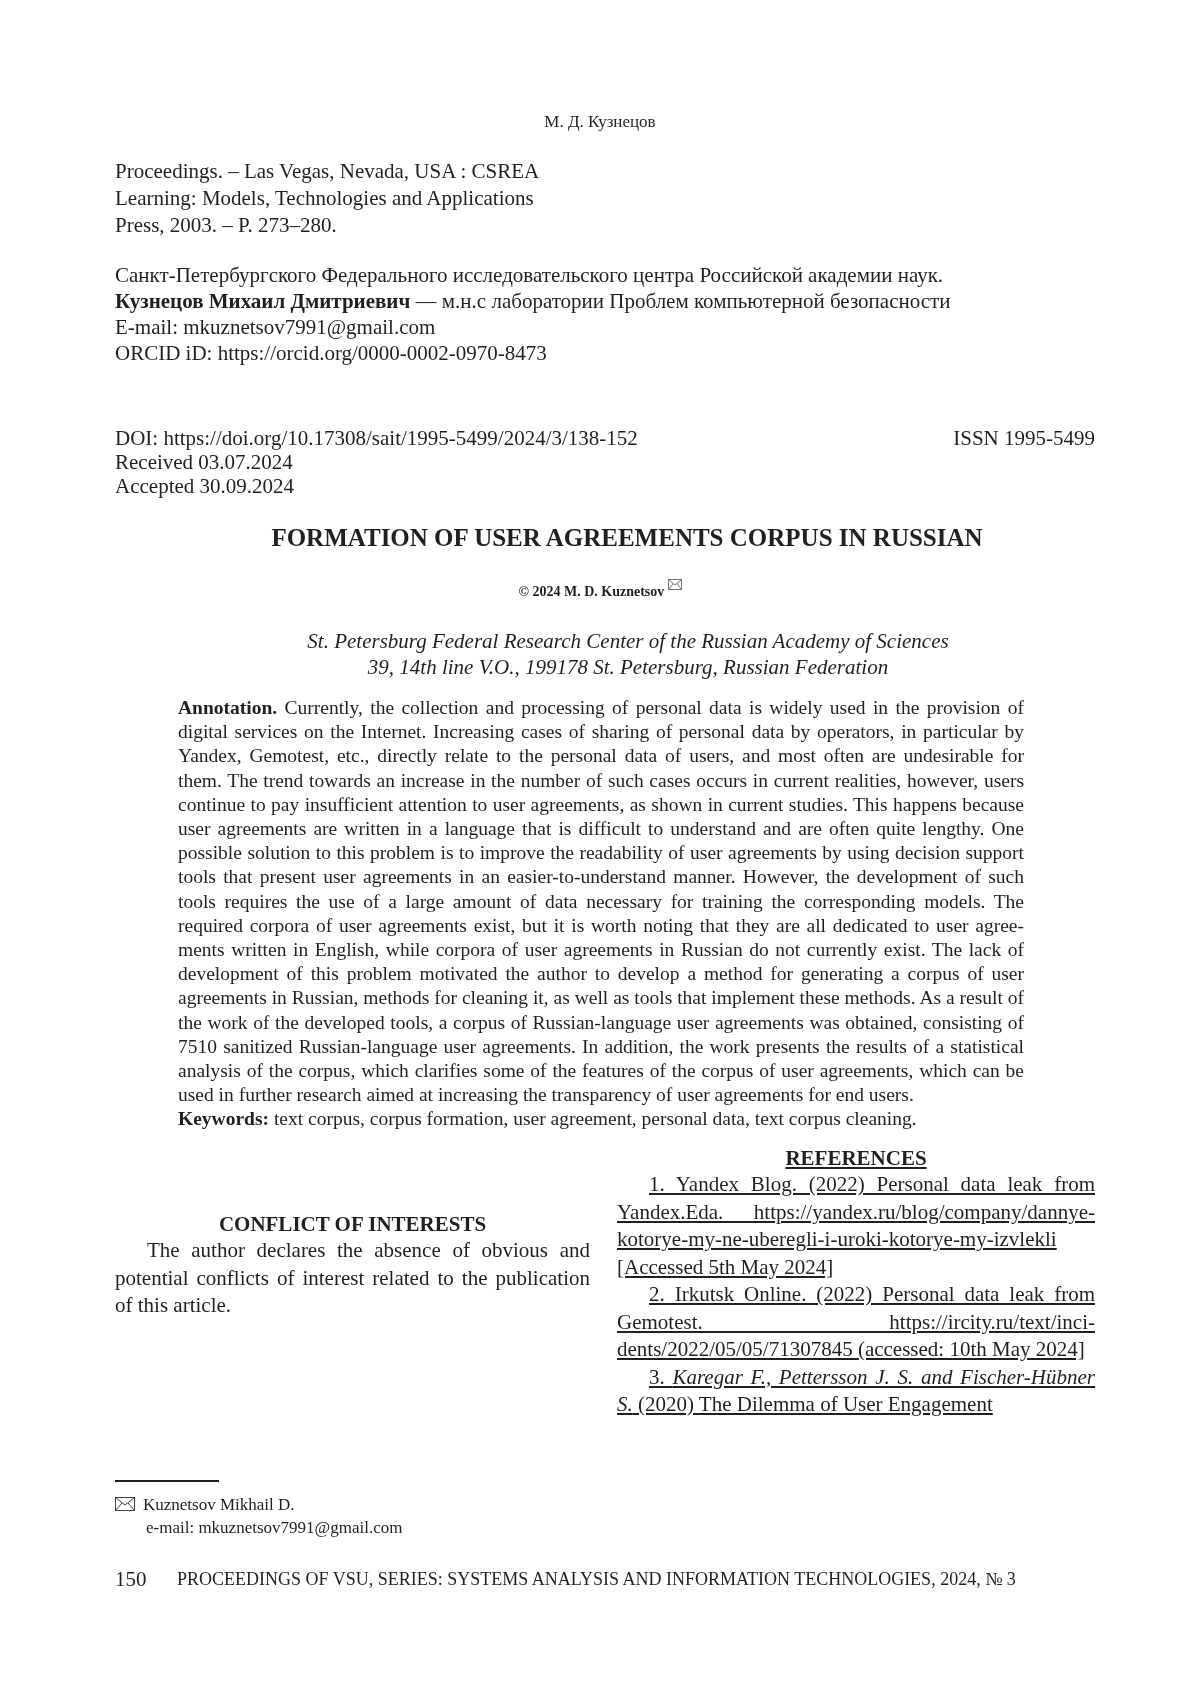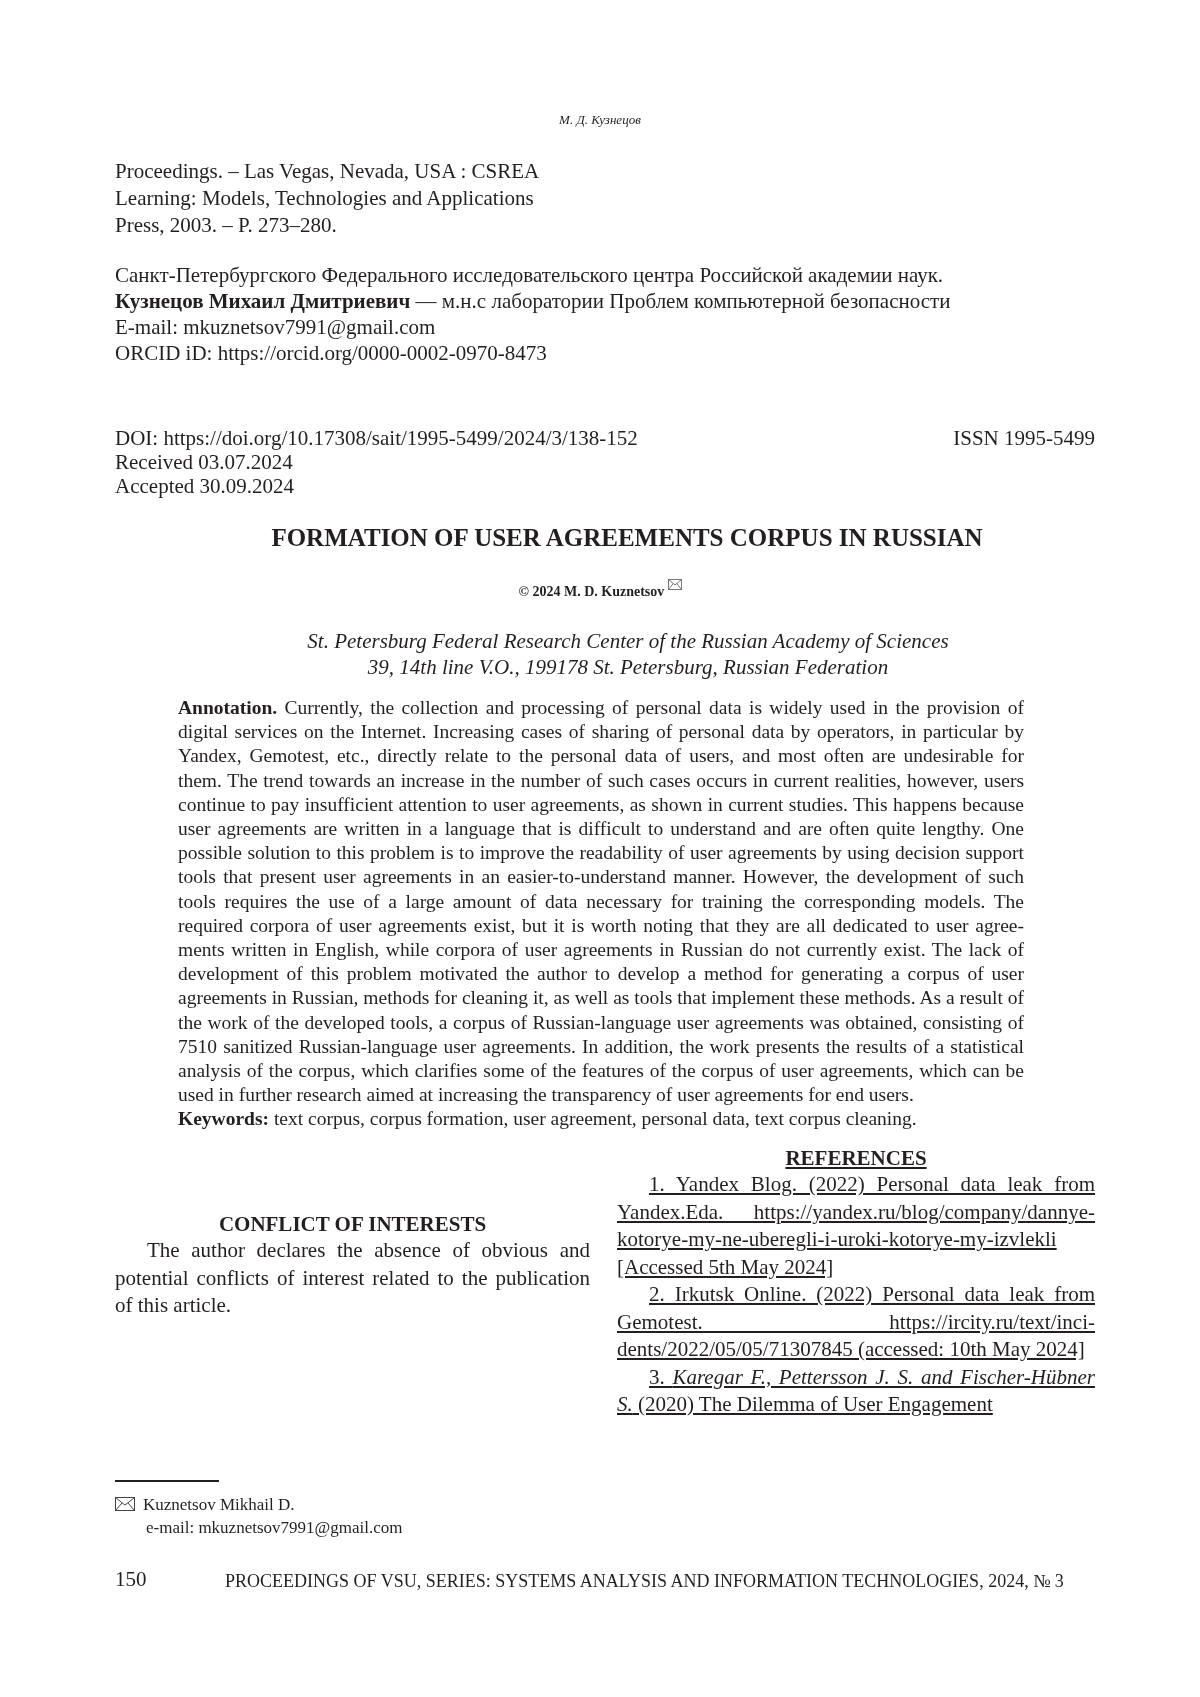--- a/index.html
+++ b/index.html
@@ -4,21 +4,21 @@
   <style>
     html, body { margin: 0; padding: 0; background: #ffffff; }
     body {
       width: 1200px; height: 1697px; position: relative; overflow: hidden;
       font-family: "Liberation Serif", "DejaVu Serif", serif;
       color: #231f20;
     }
     .abs { position: absolute; }
     .running-head {
       top: 112px; left: 0; width: 1200px; text-align: center;
-      font-style: italic; font-size: 13px;
+      font-size: 17px;
     }
     .ref-continued {
       top: 158px; left: 115px; width: 500px;
       font-size: 21px; line-height: 27px;
     }
     .author-block {
       top: 262px; left: 115px; width: 980px;
       font-size: 21px; line-height: 26px;
     }
     .author-block b { font-weight: bold; }
@@ -61,21 +61,21 @@
       border-top: 2px solid #231f20;
     }
     .footnote {
       top: 1493px; left: 115px; width: 470px;
       font-size: 17px; line-height: 23px;
     }
     .footnote .env-icon { display: inline-block; width: 20px; height: 14px; vertical-align: -1px; margin-right: 8px; }
     .footnote .indent { padding-left: 31px; }
     .footer {
       top: 1567px; left: 115px; width: 985px;
-      font-size: 18px; display: flex; align-items: flex-end; gap: 48px;
+      font-size: 18px; display: flex; align-items: center;
     }
     .footer .pg { font-size: 21px; width: 62px; }
   </style>
 </head>
 <body>
 
 <div class="abs running-head">М. Д. Кузнецов</div>
 
 <div class="abs ref-continued">
   <div>Proceedings. – Las Vegas, Nevada, USA : CSREA</div>

